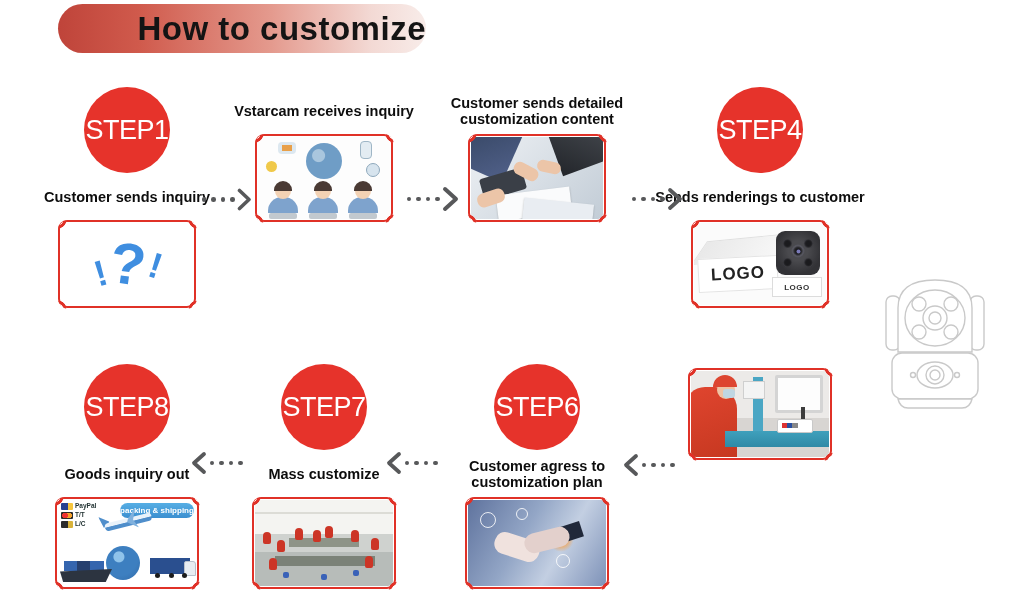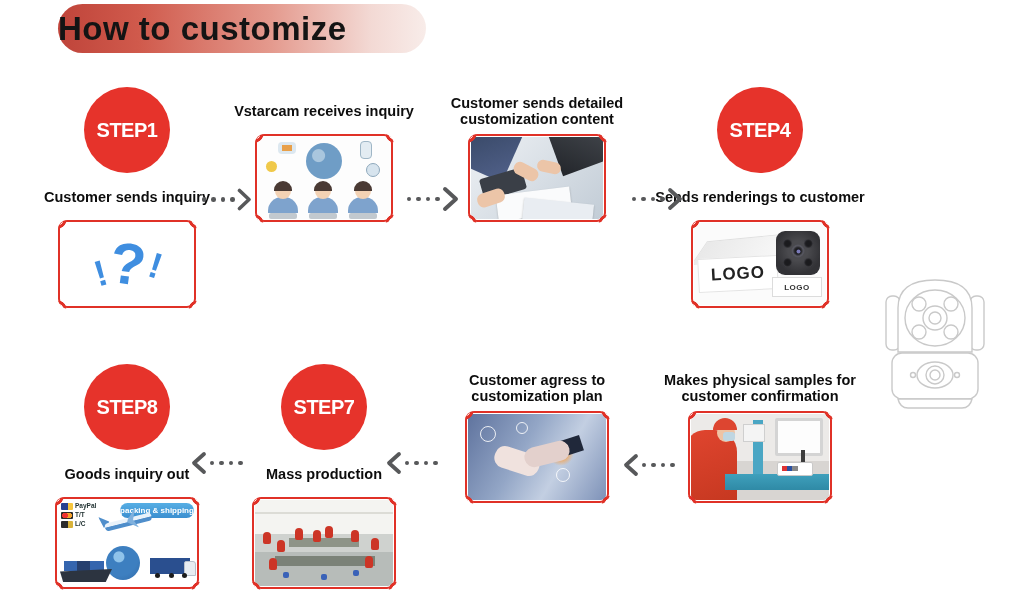--- a/index.html
+++ b/index.html
@@ -2,30 +2,30 @@
 <html><head>
 <meta charset="utf-8">
 <style>
   html,body{margin:0;padding:0;background:#fff;}
   .stage{position:relative;width:1024px;height:614px;background:#fff;overflow:hidden;
          font-family:"Liberation Sans","DejaVu Sans",sans-serif;}
 
   
   .title-pill{position:absolute;left:58px;top:4px;width:368px;height:49px;border-radius:26px;
     background:linear-gradient(90deg,#bf443a 0%,#d05a4c 22%,#e49a8e 58%,#f3d9d4 85%,#f8ece9 100%);
-    display:flex;align-items:center;justify-content:flex-start;}
+    display:flex;align-items:center;justify-content:flex-end;}
   .title-pill span{font-size:33px;font-weight:bold;color:#141414;letter-spacing:.5px;}
 
   
   .step{position:absolute;width:222px;display:flex;flex-direction:column;align-items:center;}
   .r1{top:87px;} .r2{top:364px;}
   .c1{left:16px;} .c2{left:213px;} .c3{left:426px;} .c4{left:649px;}
   .badge{width:86px;height:86px;border-radius:50%;background:#e6332b;display:flex;align-items:center;
     justify-content:center;}
-  .badge span{color:#fff;font-size:20px;font-weight:bold;letter-spacing:-.5px;}
+  .badge span{color:#fff;font-size:27px;font-weight:normal;letter-spacing:-.5px;}
   .label{margin-top:7px;min-height:36px;display:flex;align-items:center;justify-content:center;
     text-align:center;font-size:14.5px;font-weight:bold;color:#0d0d0d;line-height:1.1;white-space:pre-line;}
 
   
   .frame{position:relative;margin-top:4px;width:134px;height:84px;border:2.5px solid #e03127;
     border-radius:9px;background:#fff;}
   .r2 .frame{width:140px;height:88px;}
   .art{position:absolute;inset:1px;border-radius:5px;overflow:hidden;background:#fff;}
   .notch{position:absolute;inset:-2.5px;border-radius:11px;pointer-events:none;background:
     radial-gradient(circle at 0 0,      #fff 5px,#e03127 5.5px,#e03127 8px,rgba(0,0,0,0) 8.6px),
@@ -301,21 +301,21 @@
         <i class="wh wh3"></i>
       </div>
       <i class="notch"></i>
     </div>
   </div>
 
   <div class="step r2 c2">
     <div class="badge">
         <span>STEP7</span>
       </div>
-    <div class="label">Mass production</div>
+    <div class="label">Mass customize</div>
     <div class="frame">
       <div class="art art-factory">
         <i class="beam"></i>
         <i class="bench bn1"></i>
         <i class="bench bn2"></i>
         <i class="wk w1"></i>
           <i class="wk w2"></i>
         <i class="wk w3"></i>
           <i class="wk w4"></i>
         <i class="wk w5"></i>
@@ -325,39 +325,40 @@
         <i class="wk w9"></i>
         <i class="st s1"></i>
           <i class="st s2"></i>
         <i class="st s3"></i>
       </div>
       <i class="notch"></i>
     </div>
   </div>
 
   <div class="step r2 c3">
+    <div class="badge">
+        <span>STEP6</span>
+      </div>
     <div class="label">Customer agress to
 customization plan</div>
     <div class="frame">
       <div class="art art-hand">
         <i class="glow"></i>
         <i class="cuff"></i>
         <i class="hs hsa"></i>
         <i class="hs hsb"></i>
         <i class="ring rg1"></i>
         <i class="ring rg2"></i>
         <i class="ring rg3"></i>
       </div>
       <i class="notch"></i>
     </div>
   </div>
 
   <div class="step r2 c4">
-    <div class="label">Makes physical samples for
-customer confirmation</div>
     <div class="frame">
       <div class="art art-sample">
         <i class="col"></i>
         <i class="mhead"></i>
         <i class="mon"></i>
         <i class="mstand"></i>
         <i class="worker"></i>
         <i class="whead"></i>
         <i class="cap"></i>
         <i class="mask"></i>

